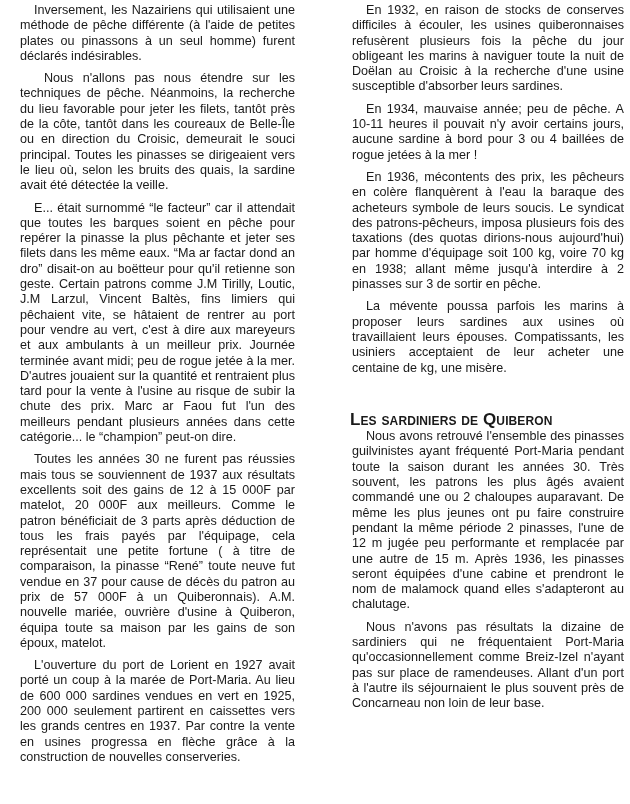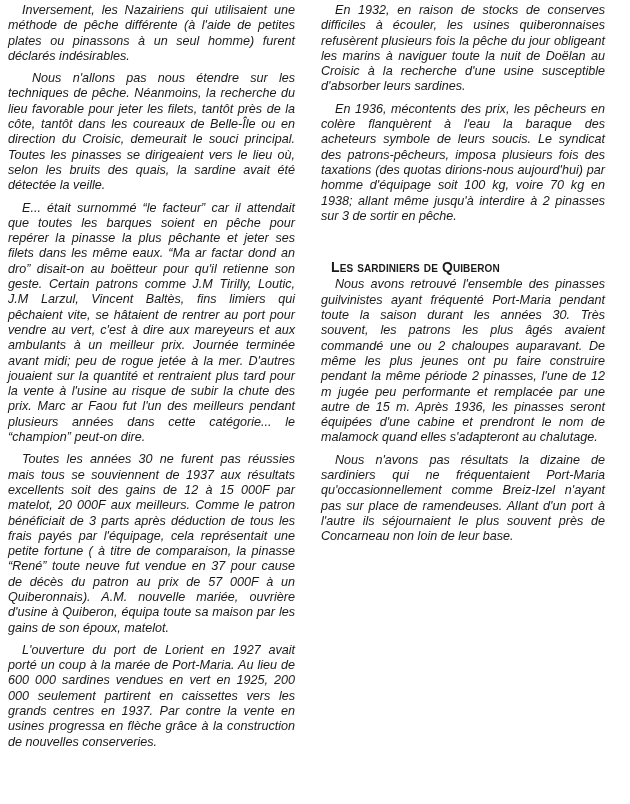--- a/index.html
+++ b/index.html
@@ -7,38 +7,40 @@
     width: 630px; height: 804px; overflow: hidden; position: relative;
     font-family: "Liberation Sans", sans-serif;
     color: #1a1a1a;
   }
   .col {
     position: absolute; top: 3px;
     font-size: 12.6px; line-height: 15.3px;
     text-align: justify;
   }
   .col.left { left: 4px; width: 291px; }
-  .col.right { left: 317px; width: 288px; }
-  .col p { margin: 0 0 7px 4px; text-indent: 14px; hyphens: none; font-style: italic; }
+  .col.right { left: 336px; width: 288px; }
+  .col p { margin: 0 0 7px 16px; text-indent: 14px; hyphens: none; }
   .col p.wide { text-indent: 24px; }
   .col h3 {
-    margin: 36px 0 2px 0; font-size: 14px; font-weight: bold;
+    margin: 36px 0 2px 0; font-size: 17px; font-weight: bold;
     font-variant: small-caps; letter-spacing: 0.1px; text-indent: 14px;
   }
 </style>
 </head>
 <body>
 
 <div class="col left">
   <p>Inversement, les Nazairiens qui utilisaient une méthode de pêche différente (à l'aide de petites plates ou pinassons à un seul homme) furent déclarés indésirables.</p>
   <p class="wide">Nous n'allons pas nous étendre sur les techniques de pêche. Néanmoins, la recherche du lieu favorable pour jeter les filets, tantôt près de la côte, tantôt dans les coureaux de Belle-Île ou en direction du Croisic, demeurait le souci principal. Toutes les pinasses se dirigeaient vers le lieu où, selon les bruits des quais, la sardine avait été détectée la veille.</p>
   <p>E... était surnommé “le facteur” car il attendait que toutes les barques soient en pêche pour repérer la pinasse la plus pêchante et jeter ses filets dans les même eaux. “Ma ar factar dond an dro” disait-on au boëtteur pour qu'il retienne son geste. Certain patrons comme J.M Tirilly, Loutic, J.M Larzul, Vincent Baltès, fins limiers qui pêchaient vite, se hâtaient de rentrer au port pour vendre au vert, c'est à dire aux mareyeurs et aux ambulants à un meilleur prix. Journée terminée avant midi; peu de rogue jetée à la mer. D'autres jouaient sur la quantité et rentraient plus tard pour la vente à  l'usine au risque de subir la chute des prix. Marc ar Faou fut l'un des meilleurs pendant plusieurs années dans cette catégorie... le “champion” peut-on dire.</p>
   <p>Toutes les années 30 ne furent pas réussies mais tous se souviennent de 1937 aux résultats excellents soit des gains de 12 à 15 000F par matelot, 20 000F aux meilleurs. Comme le patron bénéficiait de 3 parts après déduction de tous les frais payés par l'équipage, cela représentait une petite fortune  ( à titre de comparaison, la pinasse “René” toute neuve fut vendue en 37 pour cause de décès du patron au prix de 57 000F à un Quiberonnais). A.M. nouvelle mariée, ouvrière d'usine à Quiberon, équipa toute sa maison par les gains de son époux, matelot.</p>
   <p>L'ouverture du port de Lorient en 1927 avait porté un coup à la marée de Port-Maria. Au lieu de 600 000 sardines vendues en vert en 1925, 200 000 seulement partirent en caissettes vers les grands centres en 1937. Par contre la vente en usines progressa en flèche grâce à la construction de nouvelles conserveries.</p>
 </div>
 
 <div class="col right">
   <p>En 1932, en raison de stocks de conserves difficiles à écouler, les usines quiberonnaises refusèrent plusieurs fois la pêche du jour obligeant les marins à naviguer toute la nuit de Doëlan au Croisic à la recherche d'une usine susceptible d'absorber leurs sardines.</p>
+  <p>En 1934, mauvaise année; peu de pêche. A 10-11 heures il pouvait n'y avoir certains jours, aucune sardine à bord pour 3 ou 4  baillées de rogue jetées à la mer !</p>
   <p>En 1936, mécontents des prix, les pêcheurs en colère flanquèrent à l'eau la baraque des acheteurs symbole de leurs soucis. Le syndicat des patrons-pêcheurs, imposa plusieurs fois des taxations (des quotas dirions-nous aujourd'hui) par homme d'équipage soit 100 kg, voire 70 kg en 1938; allant même jusqu'à interdire à 2 pinasses sur 3 de sortir en pêche.</p>
+  <p>La mévente poussa parfois les marins à proposer leurs sardines aux usines où travaillaient leurs épouses. Compatissants, les usiniers acceptaient de leur acheter une centaine de kg, une misère.</p>
   <h3>Les sardiniers de Quiberon</h3>
   <p>Nous avons retrouvé l'ensemble des pinasses guilvinistes ayant fréquenté Port-Maria pendant toute la saison durant les années 30. Très souvent, les patrons les plus âgés avaient commandé une ou 2 chaloupes auparavant. De même les plus jeunes ont pu faire construire pendant la même période 2 pinasses, l'une de 12 m jugée peu performante et remplacée par une autre de 15 m. Après 1936, les pinasses seront équipées d'une cabine et prendront le nom de malamock quand elles s'adapteront au chalutage.</p>
   <p>Nous n'avons pas résultats la dizaine de sardiniers qui ne fréquentaient Port-Maria qu'occasionnellement comme Breiz-Izel n'ayant pas sur place de ramendeuses. Allant d'un port à l'autre ils séjournaient le plus souvent près de Concarneau non loin de leur base.</p>
 </div>
 
 </body></html>

